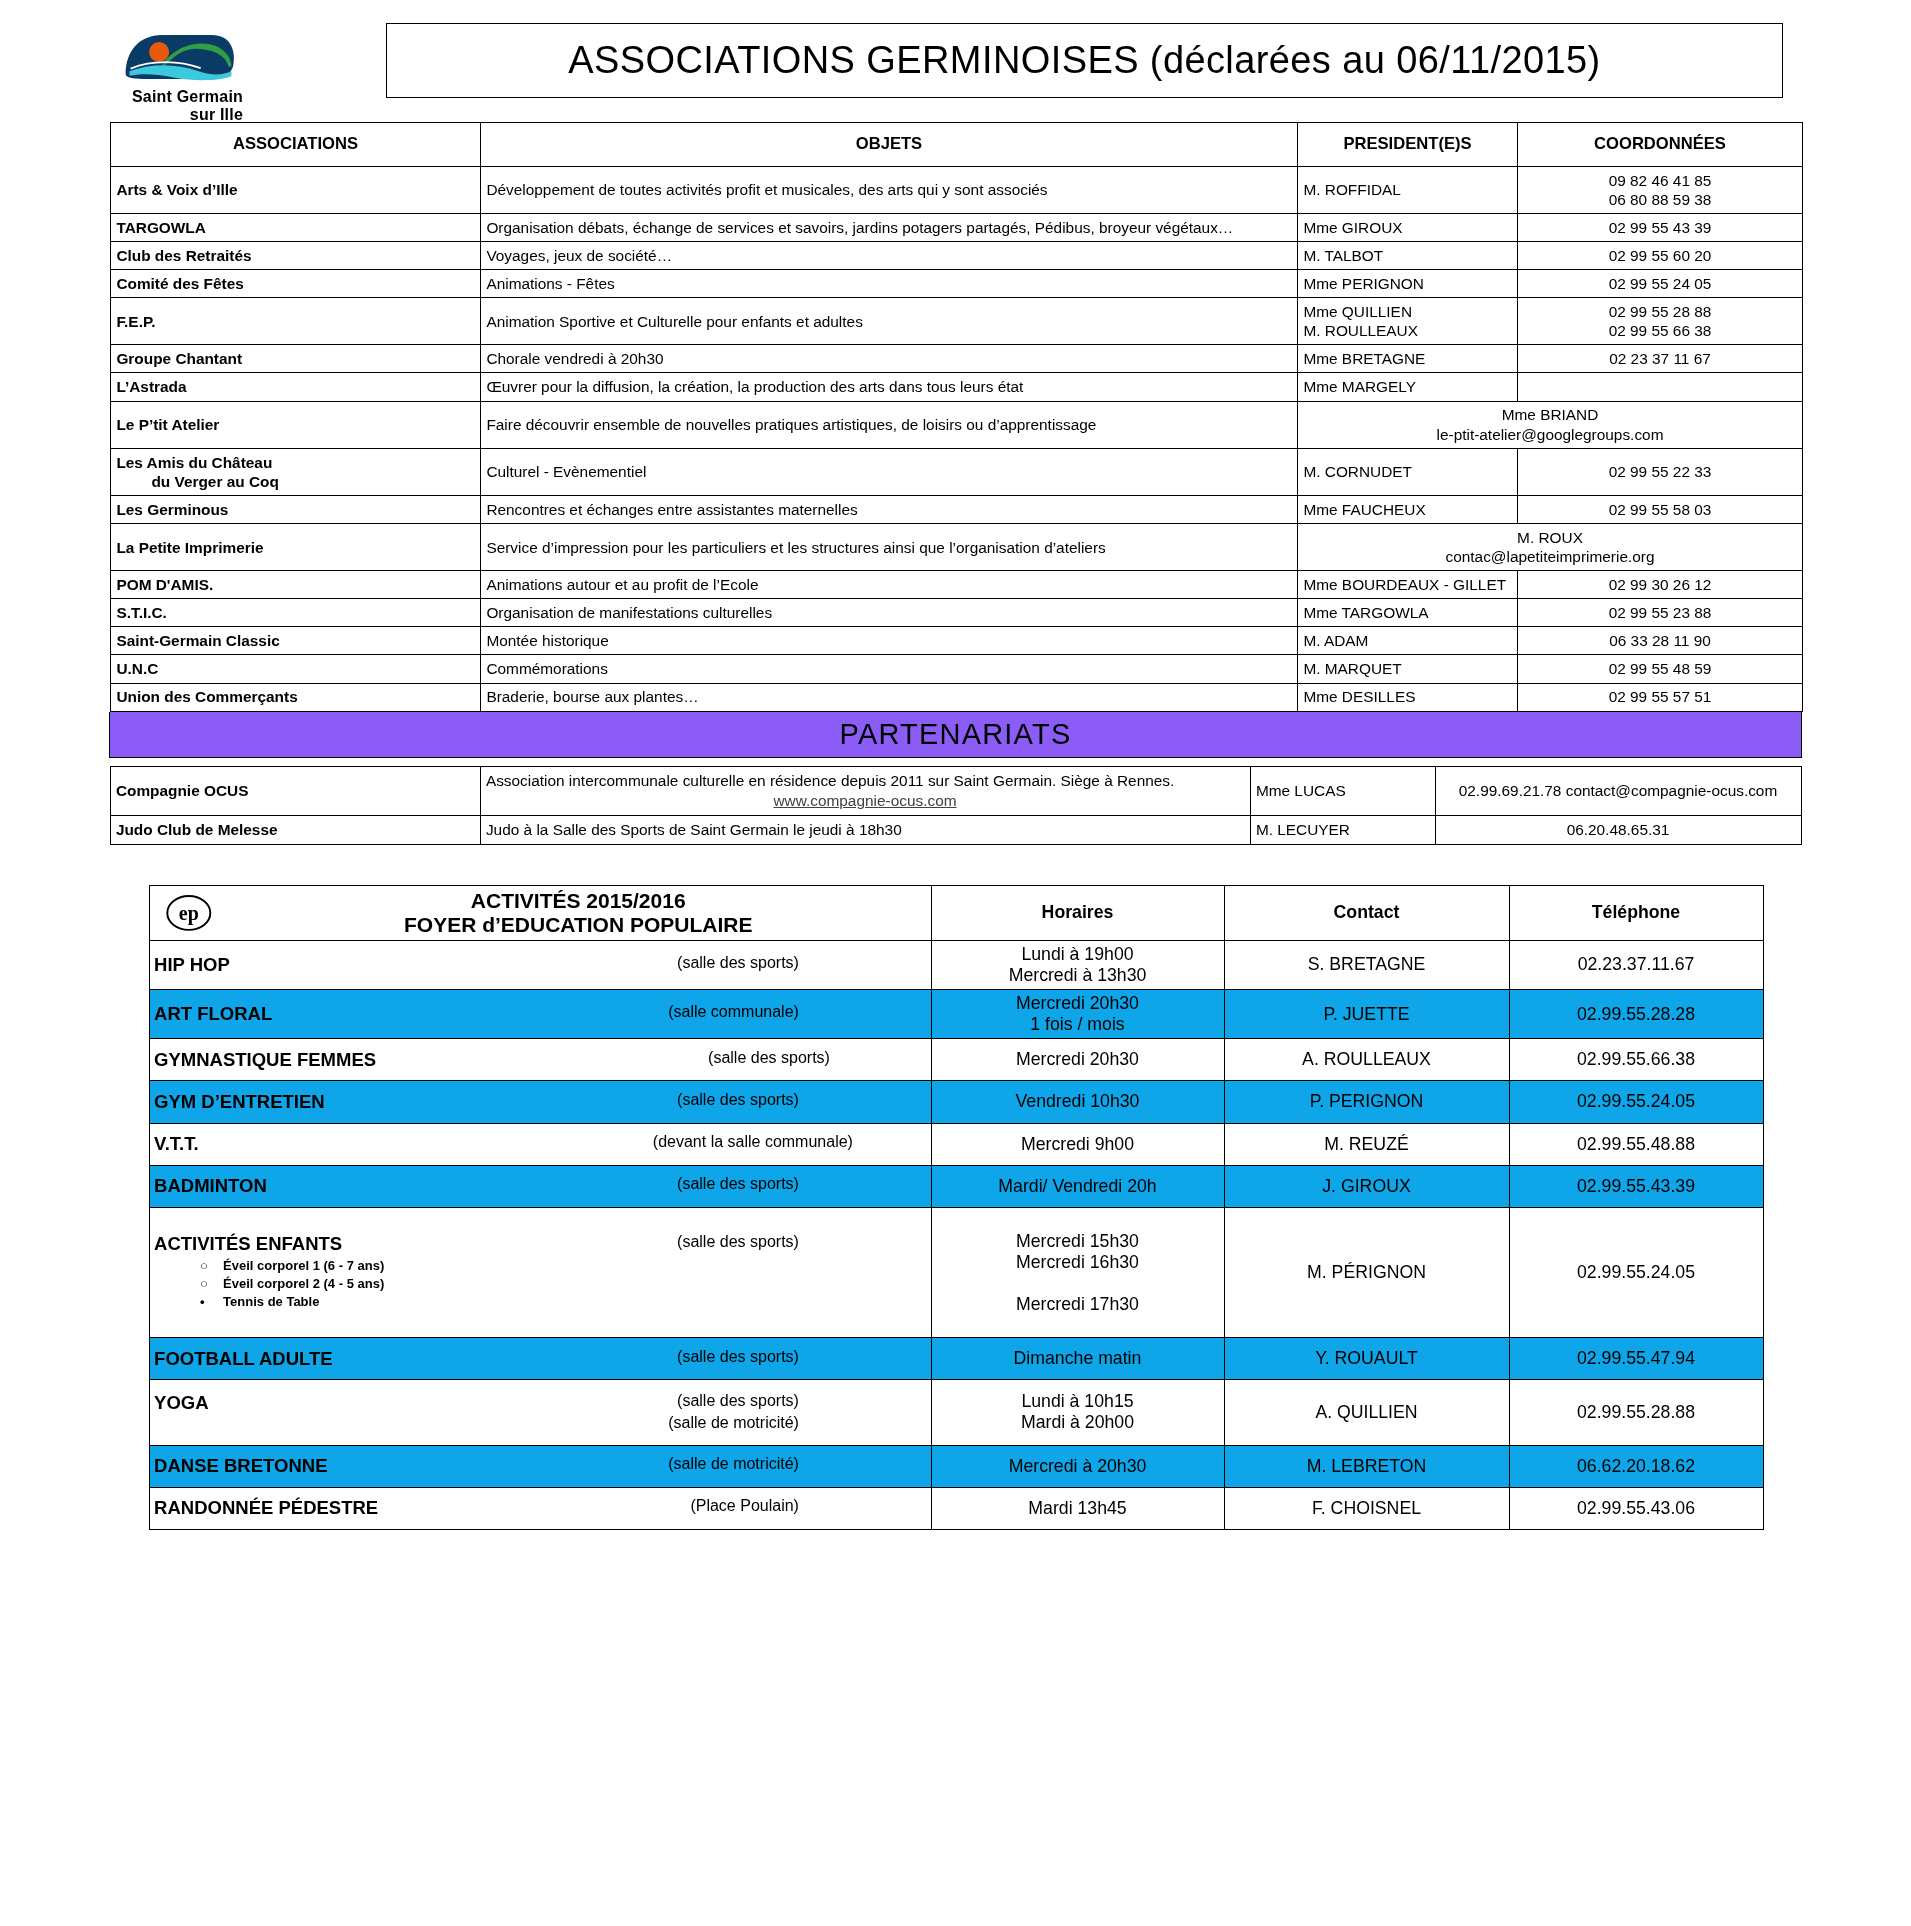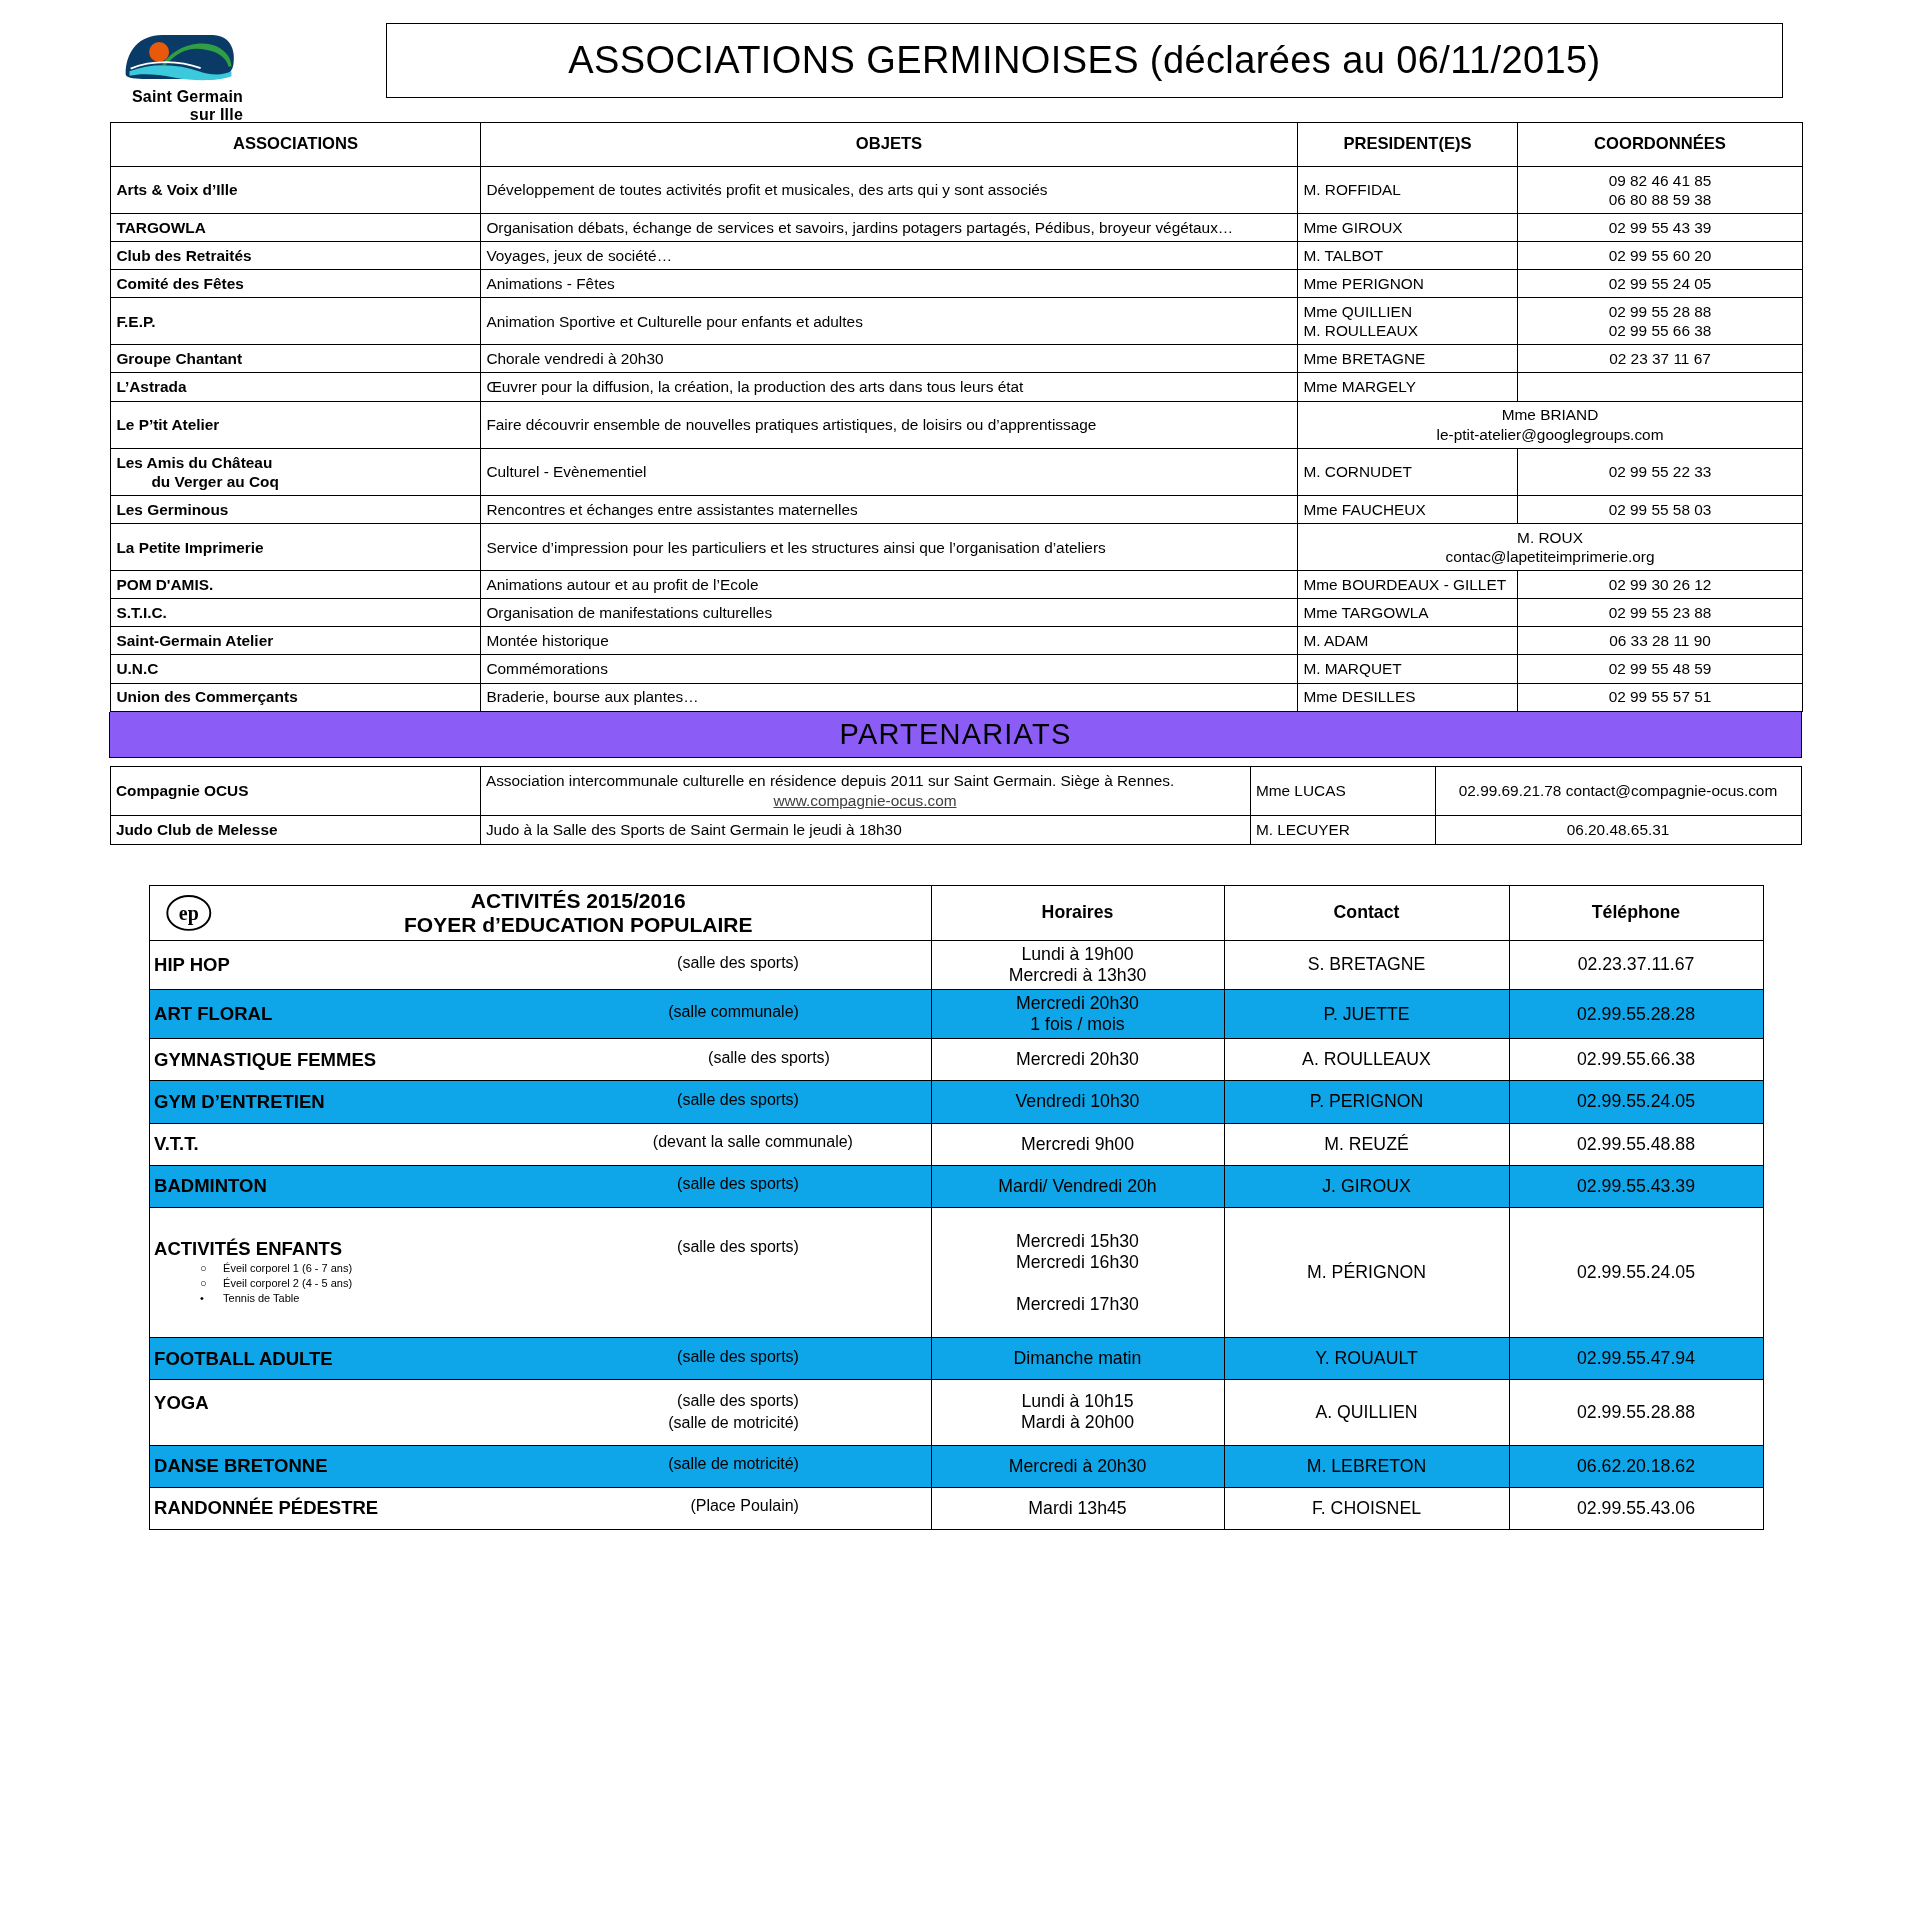--- a/index.html
+++ b/index.html
@@ -184,21 +184,21 @@
     font-size: 18.5px;
   }
   .act-place {
     font-size: 16px;
     font-weight: normal;
   }
   .shaded { background: #0ea5e9; }
   .cc { text-align: center; }
   .sub-line { display: block; }
   .bullets { margin: 2.3px 0 0 0; padding: 0 0 0 46px; list-style: none; }
-  .bullets li { font-size: 11px; font-weight: normal; margin-bottom: 3.1px; }
+  .bullets li { font-size: 13px; font-weight: bold; margin-bottom: 3.1px; }
   .bullets li .o { display: inline-block; width: 23px; }
   .bullets li .dot { display: inline-block; width: 23px; }
   .nowrap { white-space: nowrap; }
 </style>
 </head>
 <body>
 
 <div class="page">
 
   <div class="logo">
@@ -336,21 +336,21 @@
         </tr>
 
         <tr>
           <td class="assoc-name">S.T.I.C.</td>
           <td class="objet">Organisation de manifestations culturelles</td>
           <td class="pres">Mme TARGOWLA</td>
           <td class="coord">02 99 55 23 88</td>
         </tr>
 
         <tr>
-          <td class="assoc-name">Saint-Germain Atelier</td>
+          <td class="assoc-name">Saint-Germain Classic</td>
           <td class="objet">Montée historique</td>
           <td class="pres">M. ADAM</td>
           <td class="coord">06 33 28 11 90</td>
         </tr>
 
         <tr>
           <td class="assoc-name">U.N.C</td>
           <td class="objet">Commémorations</td>
           <td class="pres">M. MARQUET</td>
           <td class="coord">02 99 55 48 59</td>

